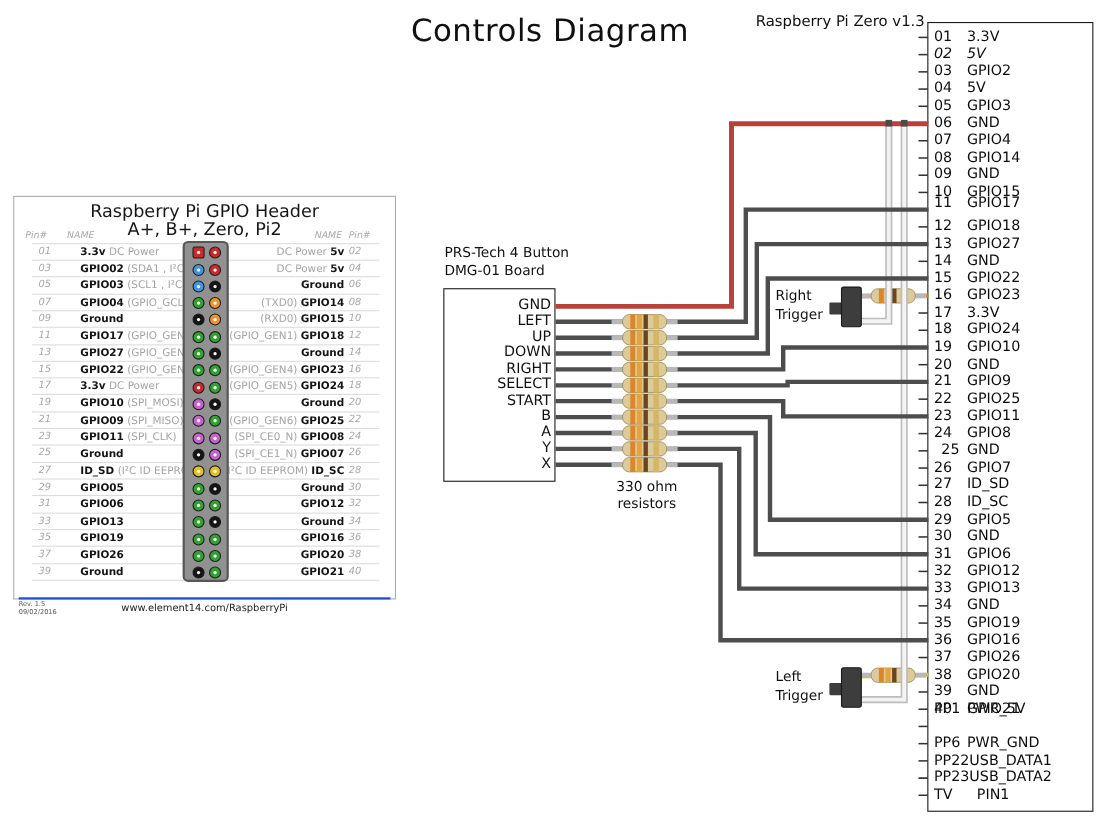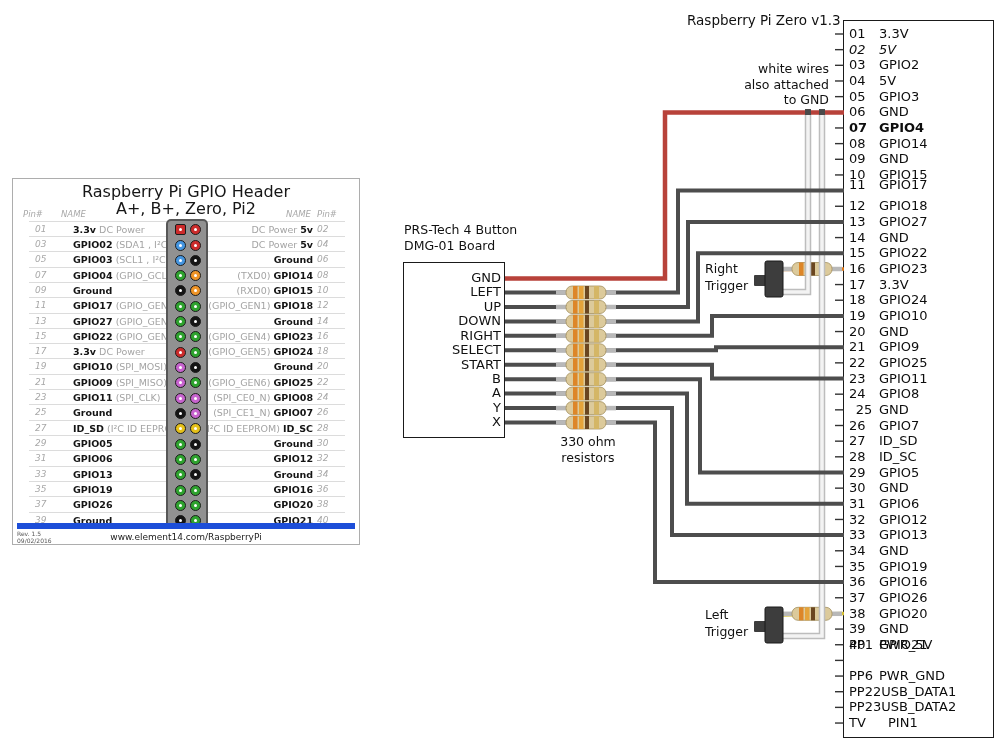--- a/index.html
+++ b/index.html
@@ -22,21 +22,21 @@
   .gpinr{position:absolute;left:288px;font-style:italic;color:#a8a8a8;font-size:9px;}
   .gnamel{position:absolute;left:44px;}
   .gnamer{position:absolute;right:32px;}
   .grow b{font-weight:bold;color:#141414;}
   .gy{color:#a4a4a4;}
   #gpio-connector{position:absolute;left:153px;top:40px;width:42px;height:310px;
                   background:#919191;border:2px solid #575757;border-radius:5px;box-sizing:border-box;}
   .hole{position:absolute;width:11px;height:11px;border:1px solid #1c1c1c;border-radius:50%;box-sizing:border-box;}
   .hole.sq{border-radius:2px;}
   .hole i{position:absolute;left:3px;top:3px;width:3px;height:3px;background:#fff;border-radius:50%;}
-  #gt-footer{position:absolute;left:4px;right:4px;top:344px;height:17px;border-top:6px solid #1d4ed8;}
+  #gt-footer{position:absolute;left:4px;right:4px;top:364px;height:17px;border-top:2px solid #1d4ed8;}
   #gt-rev{position:absolute;left:0;top:1px;font-size:6px;color:#555;line-height:7px;}
   #gt-url{position:absolute;left:0;width:100%;top:3px;text-align:center;font-size:9px;color:#222;}
   
   #dmg-title{position:absolute;left:404px;top:222px;font-size:12.5px;line-height:15.5px;color:#111;}
   #dmg-box{position:absolute;left:403px;top:262px;width:102px;height:176px;
            border:1.5px solid #1a1a1a;box-sizing:border-box;background:#fff;}
   .dmg-pin{position:absolute;left:410px;width:91px;text-align:right;font-size:13px;line-height:14.5px;color:#111;}
   #res-label{position:absolute;left:540px;top:434px;width:96px;text-align:center;
              font-size:12.5px;line-height:16px;color:#111;}
   
@@ -51,20 +51,21 @@
   .prow{position:absolute;left:849px;font-size:13px;line-height:15.7px;white-space:nowrap;color:#0d0d0d;}
   .pnum{display:inline-block;min-width:30px;}
   .prow.tvrow .pname{padding-left:9px;}
   #wires-svg{position:absolute;left:0;top:0;pointer-events:none;}
 </style>
 </head>
 <body>
 
 <div id="root">
 
+  <div id="main-title">Controls Diagram</div>
 
   <div id="gpio-table">
     <div id="gt-title1" class="gt-title">Raspberry Pi GPIO Header</div>
     <div id="gt-title2" class="gt-title">A+, B+, Zero, Pi2</div>
     <div id="gt-head-pinl" class="gt-head">Pin#</div>
     <div id="gt-head-namel" class="gt-head">NAME</div>
     <div id="gt-head-namer" class="gt-head">NAME</div>
     <div id="gt-head-pinr" class="gt-head">Pin#</div>
     <div id="gpio-rows">
         <div class="grow" style="top: 41.6px;">
@@ -347,34 +348,29 @@
   <div id="rt-label" class="trig-label">
     <div>Right</div>
     <div>Trigger</div>
   </div>
   <div id="lt-label" class="trig-label">
     <div>Left</div>
     <div>Trigger</div>
   </div>
 
   <div id="pi-title">Raspberry Pi Zero v1.3</div>
-  <div id="pi-note">
-    <div>white wires</div>
-    <div>also attached</div>
-    <div>to GND</div>
-  </div>
   <div id="pi-box"></div>
   <div id="pi-rows">
       <div class="prow" style="top: 26.1px;"><span class="pnum">01</span><span class="pname">3.3V</span></div>
       <div class="prow" style="top: 41.76px; font-style: italic;"><span class="pnum">02</span><span class="pname">5V</span></div>
       <div class="prow" style="top: 57.42px;"><span class="pnum">03</span><span class="pname">GPIO2</span></div>
       <div class="prow" style="top: 73.08px;"><span class="pnum">04</span><span class="pname">5V</span></div>
       <div class="prow" style="top: 88.74px;"><span class="pnum">05</span><span class="pname">GPIO3</span></div>
       <div class="prow" style="top: 104.4px;"><span class="pnum">06</span><span class="pname">GND</span></div>
-      <div class="prow" style="top: 120.06px; font-weight: bold;"><span class="pnum">07</span><span class="pname">GPIO4</span></div>
+      <div class="prow" style="top: 120.06px;"><span class="pnum">07</span><span class="pname">GPIO4</span></div>
       <div class="prow" style="top: 135.72px;"><span class="pnum">08</span><span class="pname">GPIO14</span></div>
       <div class="prow" style="top: 151.38px;"><span class="pnum">09</span><span class="pname">GND</span></div>
       <div class="prow" style="top: 167.04px;"><span class="pnum">10</span><span class="pname">GPIO15</span></div>
       <div class="prow" style="top: 177px;"><span class="pnum">11</span><span class="pname">GPIO17</span></div>
       <div class="prow" style="top: 198.36px;"><span class="pnum">12</span><span class="pname">GPIO18</span></div>
       <div class="prow" style="top: 214.02px;"><span class="pnum">13</span><span class="pname">GPIO27</span></div>
       <div class="prow" style="top: 229.68px;"><span class="pnum">14</span><span class="pname">GND</span></div>
       <div class="prow" style="top: 245.34px;"><span class="pnum">15</span><span class="pname">GPIO22</span></div>
       <div class="prow" style="top: 261px;"><span class="pnum">16</span><span class="pname">GPIO23</span></div>
       <div class="prow" style="top: 276.66px;"><span class="pnum">17</span><span class="pname">3.3V</span></div>

